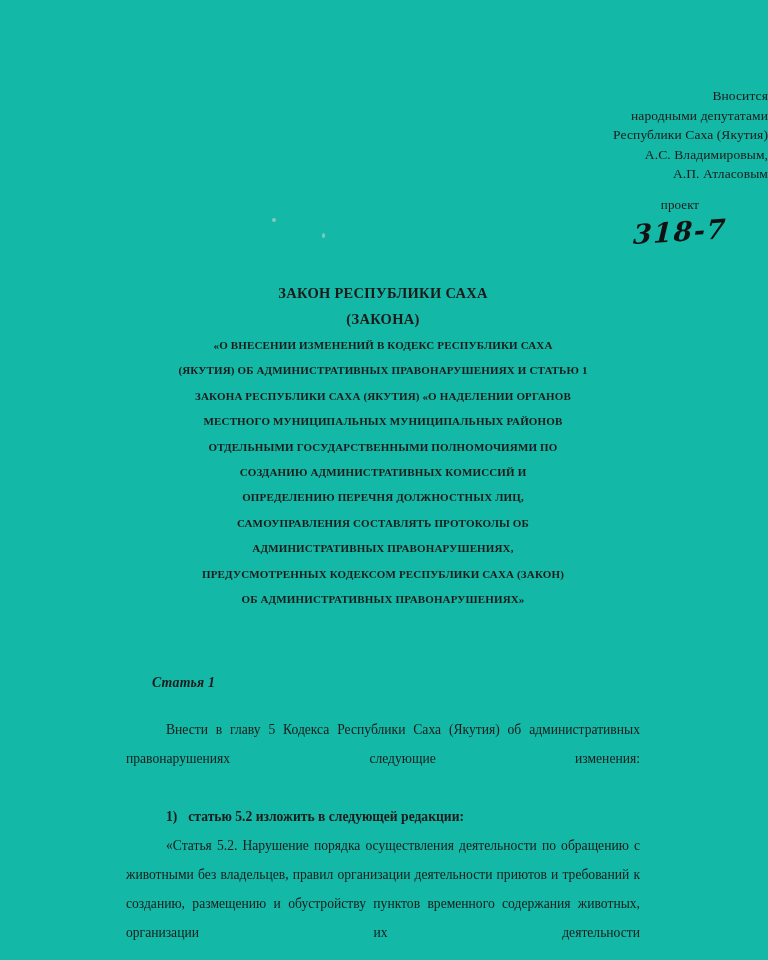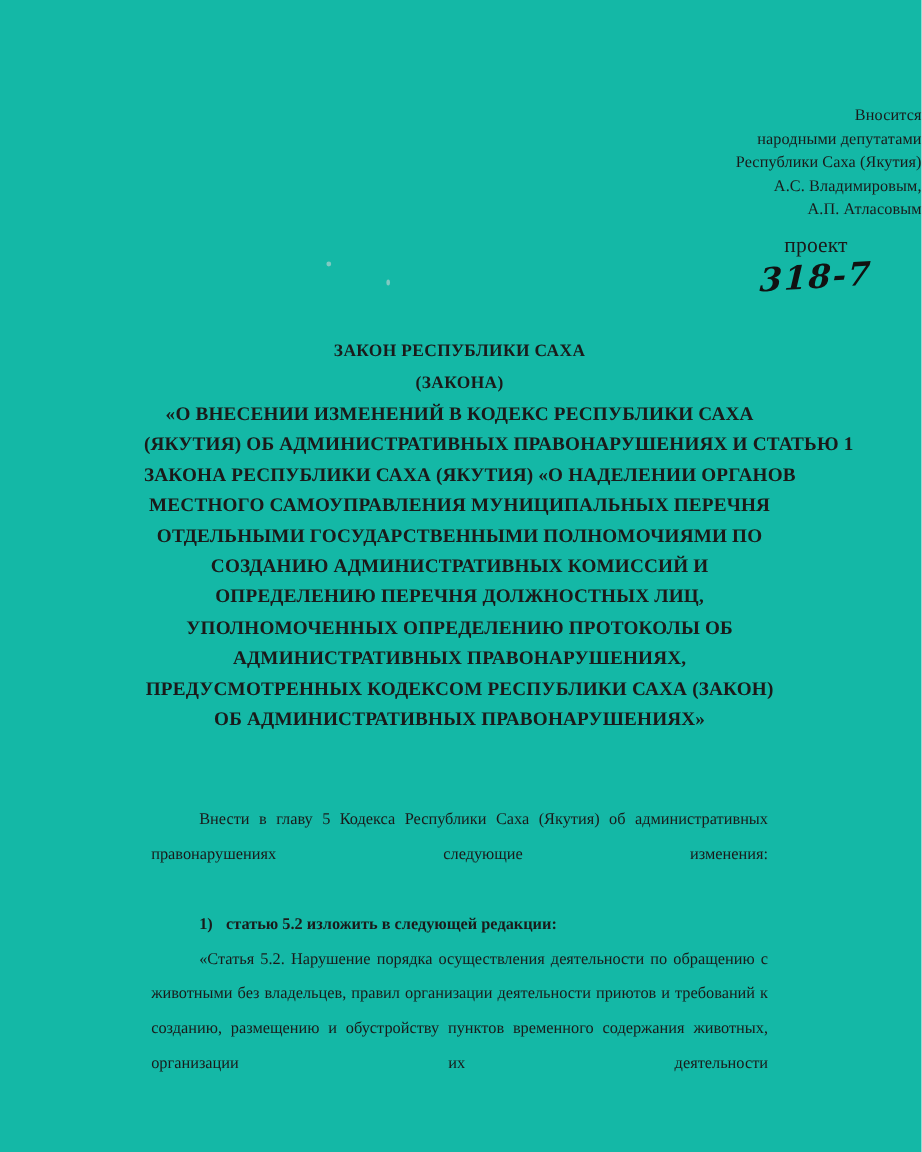--- a/index.html
+++ b/index.html
@@ -36,21 +36,21 @@
 
   
   .project-block {
     position: absolute;
     right: 18px;
     top: 196px;
     text-align: center;
     width: 140px;
   }
   .project-label {
-    font-size: 18px;
+    font-size: 13px;
     line-height: 17px;
     letter-spacing: 0.1px;
   }
   .project-number {
     margin-top: 3px;
     font-family: "DejaVu Serif", "Liberation Serif", serif;
     font-size: 27px;
     font-style: italic;
     font-weight: 600;
     letter-spacing: 1.5px;
@@ -75,21 +75,21 @@
   }
 
   
   .doc-title {
     position: absolute;
     left: 120px;
     top: 333px;
     width: 526px;
     text-align: center;
     font-weight: bold;
-    font-size: 16px;
+    font-size: 11px;
     line-height: 25.4px;
     letter-spacing: 0.15px;
   }
   .doc-title .tline { white-space: nowrap; }
 
   
   .body-area {
     position: absolute;
     left: 126px;
     top: 668px;
@@ -156,32 +156,33 @@
 
   <div class="law-heading">
     <div>ЗАКОН РЕСПУБЛИКИ САХА</div>
     <div>(ЗАКОНА)</div>
   </div>
 
   <div class="doc-title">
     <div class="tline">«О ВНЕСЕНИИ ИЗМЕНЕНИЙ В КОДЕКС РЕСПУБЛИКИ САХА</div>
     <div class="tline">(ЯКУТИЯ) ОБ АДМИНИСТРАТИВНЫХ ПРАВОНАРУШЕНИЯХ И СТАТЬЮ 1</div>
     <div class="tline">ЗАКОНА РЕСПУБЛИКИ САХА (ЯКУТИЯ) «О НАДЕЛЕНИИ ОРГАНОВ</div>
-    <div class="tline">МЕСТНОГО САМОУПРАВЛЕНИЯ МУНИЦИПАЛЬНЫХ ПЕРЕЧНЯ</div>
+    <div class="tline">МЕСТНОГО МУНИЦИПАЛЬНЫХ МУНИЦИПАЛЬНЫХ РАЙОНОВ</div>
     <div class="tline">ОТДЕЛЬНЫМИ ГОСУДАРСТВЕННЫМИ ПОЛНОМОЧИЯМИ ПО</div>
     <div class="tline">СОЗДАНИЮ АДМИНИСТРАТИВНЫХ КОМИССИЙ И</div>
     <div class="tline">ОПРЕДЕЛЕНИЮ ПЕРЕЧНЯ ДОЛЖНОСТНЫХ ЛИЦ,</div>
-    <div class="tline">УПОЛНОМОЧЕННЫХ ОПРЕДЕЛЕНИЮ ПРОТОКОЛЫ ОБ</div>
+    <div class="tline">САМОУПРАВЛЕНИЯ СОСТАВЛЯТЬ ПРОТОКОЛЫ ОБ</div>
     <div class="tline">АДМИНИСТРАТИВНЫХ ПРАВОНАРУШЕНИЯХ,</div>
     <div class="tline">ПРЕДУСМОТРЕННЫХ КОДЕКСОМ РЕСПУБЛИКИ САХА (ЗАКОН)</div>
     <div class="tline">ОБ АДМИНИСТРАТИВНЫХ ПРАВОНАРУШЕНИЯХ»</div>
   </div>
 
   <div class="body-area">
 
+    <div class="article-label">Статья 1</div>
 
     <p class="para">Внести в главу 5 Кодекса Республики Саха (Якутия) об административных правонарушениях следующие изменения:</p>
 
     <p class="item">
       <span class="num">1)</span><span>статью 5.2 изложить в следующей редакции:</span>
     </p>
 
     <p class="para">«Статья 5.2. Нарушение порядка осуществления деятельности по обращению с животными без владельцев, правил организации деятельности приютов и требований к созданию, размещению и обустройству пунктов временного содержания животных, организации их деятельности</p>
 
   </div>

